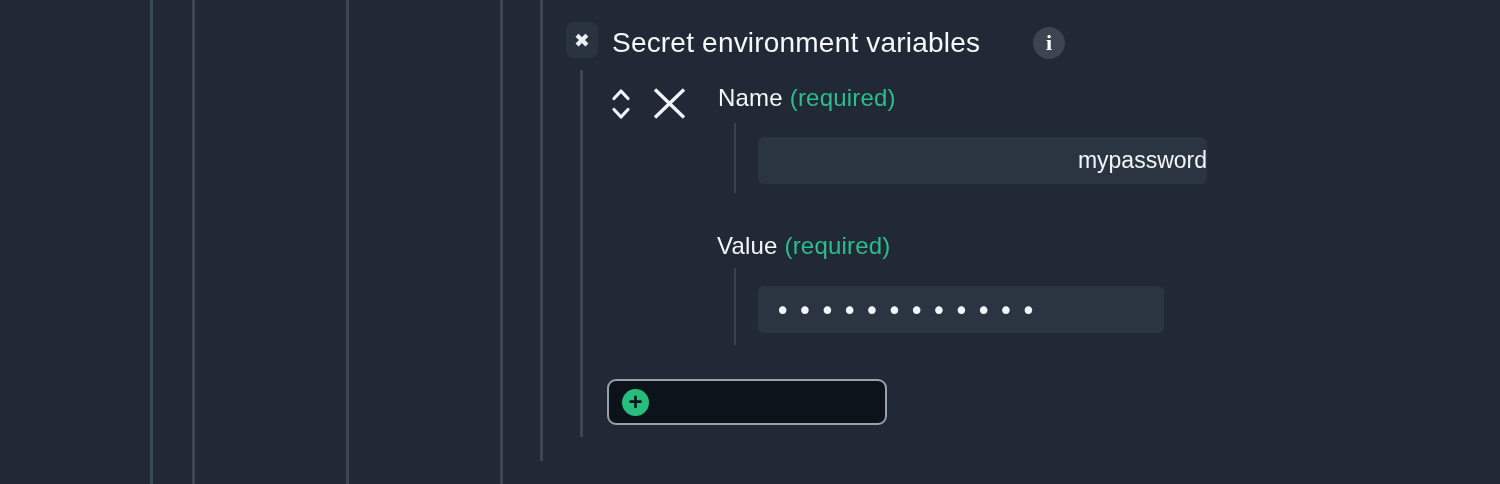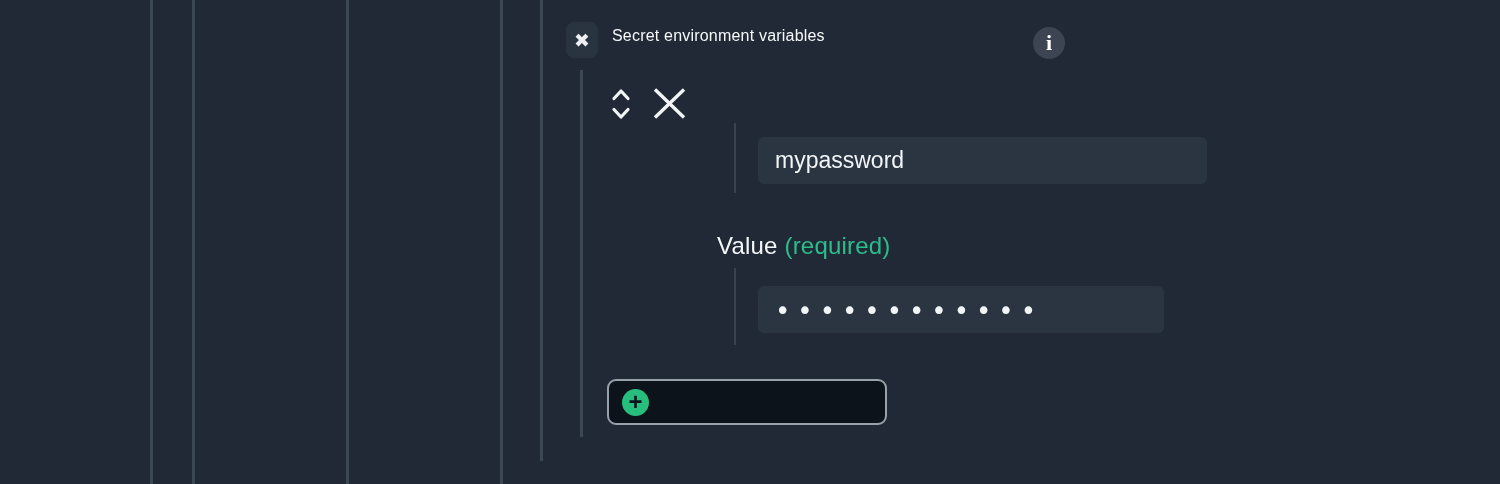--- a/index.html
+++ b/index.html
@@ -31,21 +31,21 @@
     font-size: 19px;
     line-height: 36px;
     text-align: center;
     padding: 0;
     cursor: pointer;
     font-family: "DejaVu Sans", sans-serif;
   }
   .section-title {
     position: absolute;
     left: 612px; top: 27px;
-    font-size: 16px;
+    font-size: 28px;
     font-weight: 400;
     color: #F6F8FA;
     letter-spacing: 0.2px;
   }
   .info-icon {
     position: absolute;
     left: 1033px; top: 27px;
     width: 32px; height: 32px;
     border-radius: 50%;
     background: #3C4551;
@@ -77,21 +77,21 @@
     background: #2B3542;
     border: none;
     border-radius: 6px;
     color: #F2F5F7;
     font-family: "Liberation Sans", sans-serif;
     font-size: 23px;
     padding: 0 0 0 17px;
     outline: none;
     box-sizing: border-box;
   }
-  .input-name { left: 758px; top: 137px; width: 449px; height: 47px; }
+  .input-name { left: 758px; top: 137px; width: 449px; height: 47px; text-align: right; }
   .input-value {
     left: 758px; top: 286px; width: 406px; height: 47px;
     font-size: 26px;
     letter-spacing: 7px;
     font-family: "DejaVu Sans", sans-serif;
     padding-top: 2px;
   }
 
   .add-entry-btn {
     position: absolute;
@@ -152,20 +152,24 @@
       <polyline points="3,23.5 10,31 17,23.5" fill="none" stroke="#F2F5F7" stroke-width="3.2" stroke-linecap="round" stroke-linejoin="round"></polyline>
     </svg>
   </div>
   <div class="delete-entry">
     <svg width="35" height="33" viewBox="0 0 35 33">
       <line x1="3" y1="2.5" x2="32" y2="30.5" stroke="#F2F5F7" stroke-width="3.4"></line>
       <line x1="32" y1="2.5" x2="3" y2="30.5" stroke="#F2F5F7" stroke-width="3.4"></line>
     </svg>
   </div>
 
+  <div class="field-label label-name">
+    <span>Name</span>
+    <span class="required">(required)</span>
+  </div>
   <input class="text-input input-name" type="text" value="mypassword" style="">
 
   <div class="field-label label-value">
     <span>Value</span>
     <span class="required">(required)</span>
   </div>
   <input class="text-input input-value" type="text" value="••••••••••••" style="">
 
   <button class="add-entry-btn">
     <span class="plus-icon">+</span>

